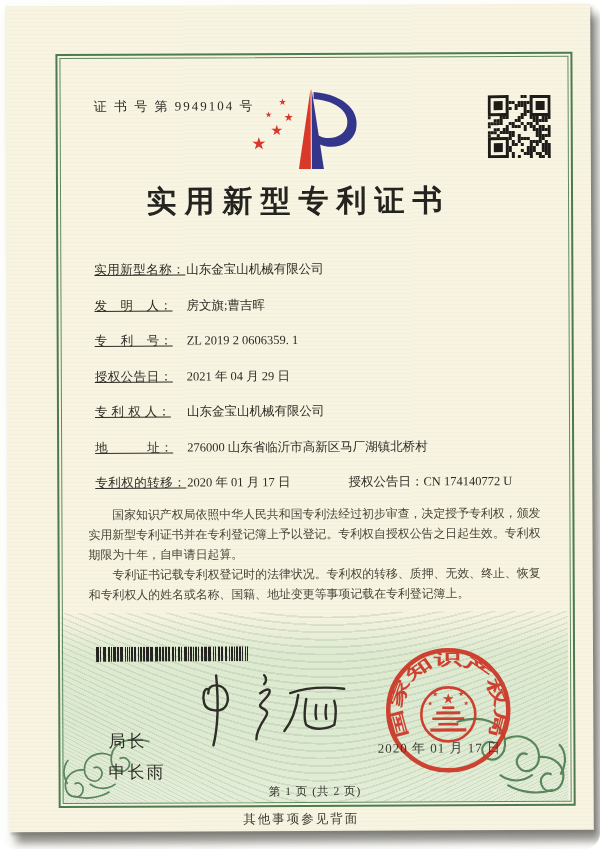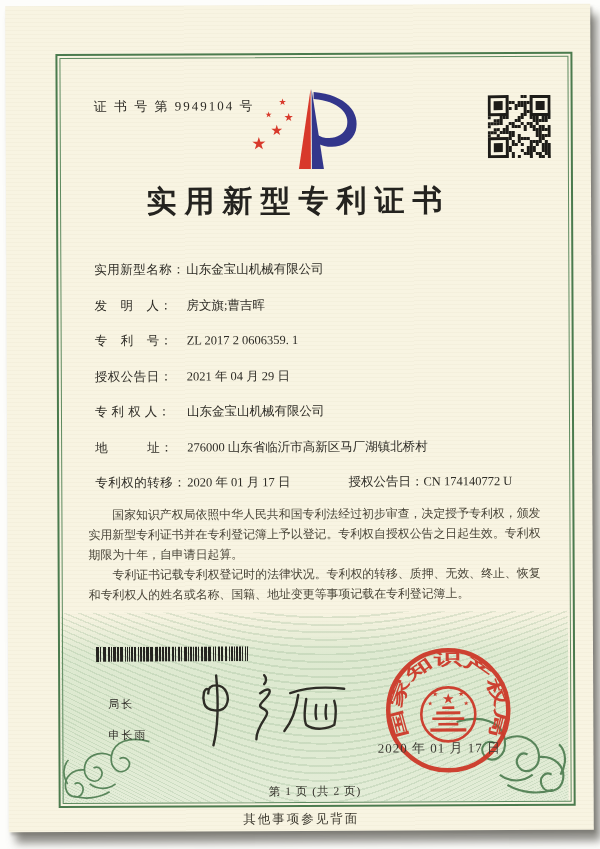--- a/index.html
+++ b/index.html
@@ -1,44 +1,44 @@
 <!DOCTYPE html>
 <html><head>
 <meta charset="utf-8">
 <style>
   html,body{margin:0;padding:0;}
   body{width:600px;height:849px;background:#ffffff;overflow:hidden;
        font-family:"Liberation Serif","DejaVu Serif",serif;}
-  .page{position:relative;width:600px;height:849px;overflow:hidden;background:#fdfdfb;}
+  .page{position:relative;width:600px;height:849px;overflow:hidden;background:#fdfdfb;border-radius:16px;}
   .paper{position:absolute;left:7px;top:5px;width:585px;height:826px;background:#f8f4e2;
          box-shadow:7px 11px 8px 0 rgba(99,97,90,.72), 2px 3px 3px rgba(120,118,110,.4);
          transform:rotate(-0.25deg);transform-origin:50% 50%;}
   .paper::before{content:"";position:absolute;inset:0;pointer-events:none;
          background:repeating-linear-gradient(180deg,rgba(170,160,120,.05) 0 1px,transparent 1px 4px);}
   .frame{position:absolute;left:50px;top:48px;width:513px;height:750px;
          border:2px solid #4b7b4e;pointer-events:none;}
   .frame::after{content:"";position:absolute;inset:2px;border:1px solid #5d8a5f;}
   .green-band{position:absolute;left:53px;top:607px;width:507px;height:190px;
          background:
            repeating-radial-gradient(ellipse 900px 260px at 50% 135%,rgba(122,162,120,.20) 0 1px,transparent 1px 4px),
            linear-gradient(180deg,rgba(221,233,208,0) 0%,rgba(221,233,208,.95) 22%,#dde9d0 60%,#e4edd8 100%);}
   .cert-no{position:absolute;left:88px;top:92px;font-size:13px;letter-spacing:2px;color:#2f2d27;}
   .logo{position:absolute;left:243px;top:78px;width:125px;height:92px;}
   .qr{position:absolute;left:482px;top:91px;width:63px;height:63px;}
   .title{position:absolute;left:0;right:0;top:176px;text-align:center;font-size:30px;
          font-weight:bold;letter-spacing:8px;color:#24231f;}
   .fields{position:absolute;left:88px;top:255px;width:460px;font-size:12.5px;color:#2e2c26;}
   .frow{height:35.5px;line-height:18px;white-space:nowrap;}
-  .flabel{display:inline-block;width:92px;letter-spacing:.5px;}
+  .flabel{display:inline-block;width:92px;letter-spacing:.5px;text-decoration:underline;}
   .gsep{display:inline-block;width:58px;}
   .paras{position:absolute;left:81px;top:499px;width:452px;font-size:11.9px;line-height:20px;
          color:#4a463a;text-align:justify;}
   .paras p{margin:0;text-indent:2em;}
   .barcode{position:absolute;left:88px;top:641px;width:152px;height:15px;}
-  .signer{position:absolute;left:100px;top:683px;font-size:11px;color:#2f2d27;line-height:31px;letter-spacing:2px;}
+  .signer{position:absolute;left:100px;top:720px;font-size:17px;color:#2f2d27;line-height:31px;letter-spacing:2px;}
   .autograph{position:absolute;left:186px;top:658px;width:168px;height:88px;}
   .seal{position:absolute;left:370px;top:636px;width:140px;height:140px;opacity:.95;}
   .seal-date{position:absolute;left:356px;top:735px;width:150px;text-align:center;
          font-size:13px;color:#3b3a33;letter-spacing:1px;z-index:5;}
   .page-no{position:absolute;left:50px;top:779px;width:513px;text-align:center;
          font-size:11.5px;color:#33312a;letter-spacing:1px;}
   .back-note{position:absolute;left:0;right:0;top:806px;text-align:center;
          font-size:12.5px;color:#3c392f;letter-spacing:2px;}
   .flourish{position:absolute;pointer-events:none;}
   .flourish.bl{left:51px;top:726px;width:95px;height:72px;}
@@ -247,21 +247,21 @@
     <div class="title">实用新型专利证书</div>
 
     <div class="fields">
       <div class="frow">
         <span class="flabel">实用新型名称：</span><span>山东金宝山机械有限公司</span>
       </div>
       <div class="frow">
         <span class="flabel">发　明　人：</span><span>房文旗;曹吉晖</span>
       </div>
       <div class="frow">
-        <span class="flabel">专　利　号：</span><span>ZL 2017 2 0606359. 1</span>
+        <span class="flabel">专　利　号：</span><span>ZL 2019 2 0606359. 1</span>
       </div>
       <div class="frow">
         <span class="flabel">授权公告日：</span><span>2021 年 04 月 29 日</span>
       </div>
       <div class="frow">
         <span class="flabel">专 利 权 人：</span><span>山东金宝山机械有限公司</span>
       </div>
       <div class="frow">
         <span class="flabel">地　　　址：</span><span>276000 山东省临沂市高新区马厂湖镇北桥村</span>
       </div>

